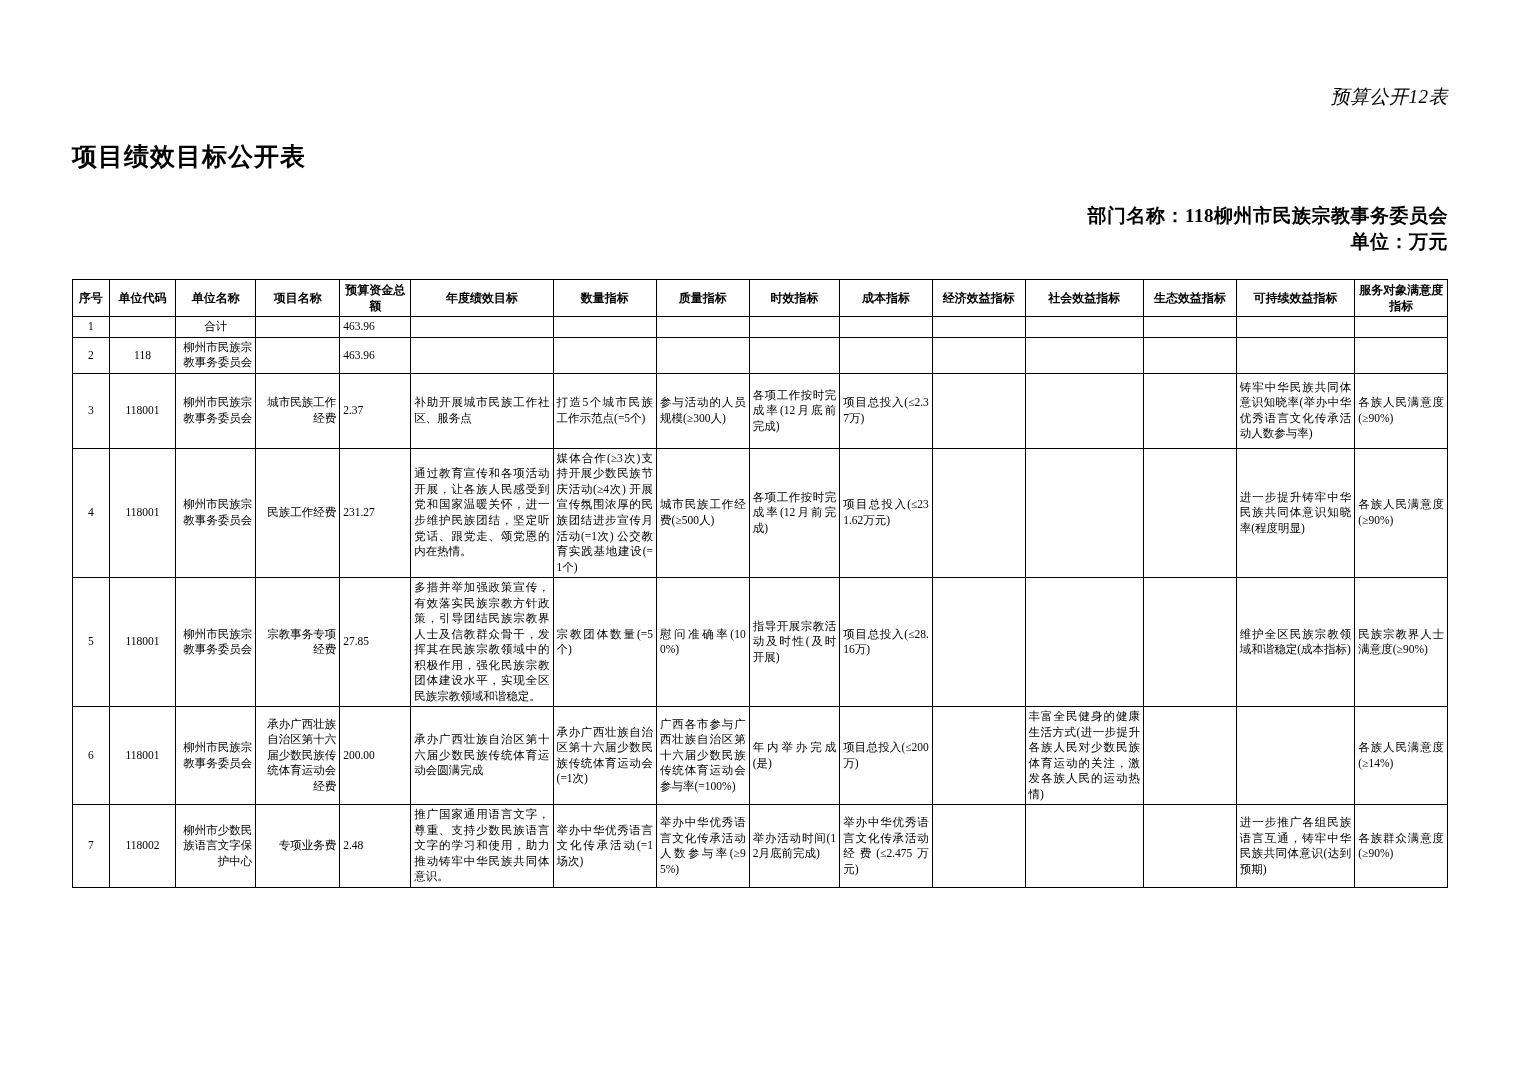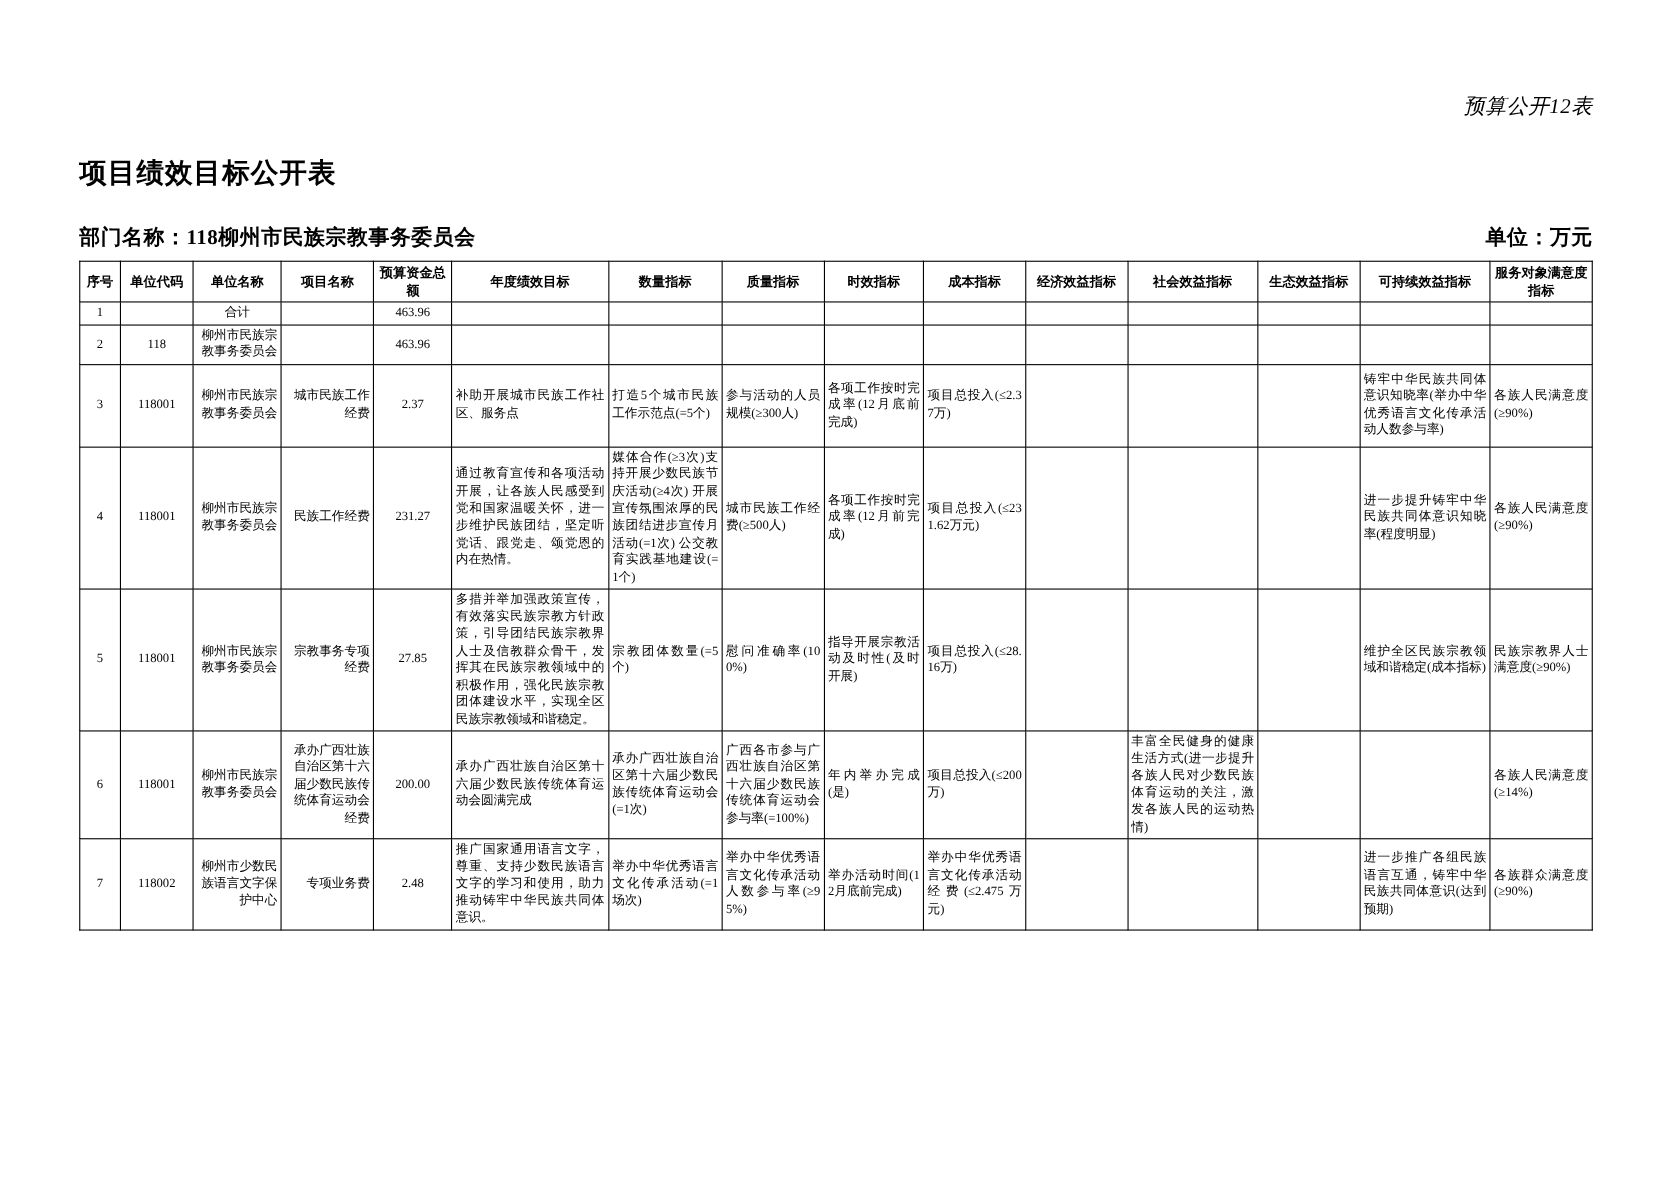--- a/index.html
+++ b/index.html
@@ -36,49 +36,50 @@
     margin-top: 30px;
     letter-spacing: 1px;
   }
   .subline {
     display: flex;
     justify-content: space-between;
     align-items: flex-end;
     margin-top: 30px;
     font-size: 19px;
     font-weight: bold;
+    flex-direction: column;
   }
   .subline .dept {
     letter-spacing: 0.5px;
   }
   .subline .unit {
     letter-spacing: 0.5px;
   }
   table.perf {
     border-collapse: collapse;
     width: 100%;
-    margin-top: 8px;
+    margin-top: 24px;
     table-layout: fixed;
   }
   table.perf th, table.perf td {
     border: 1px solid #000000;
     font-size: 11.5px;
     line-height: 1.35;
     padding: 2px 3px;
     vertical-align: middle;
     word-break: break-all;
   }
   table.perf th {
     font-weight: bold;
     text-align: center;
     height: 30px;
     font-size: 12px;
   }
   td.c { text-align: center; }
-  td.r { text-align: center; font-family: Liberation Serif, serif; }
+  td.r { text-align: left; font-family: Liberation Serif, serif; }
   td.l { text-align: right; }
   td.j { text-align: justify; text-align-last: left; }
   .row-tall td { height: 70px; }
   
   col.c0 { width: 34px; }
   col.c1 { width: 62px; }
   col.c2 { width: 74px; }
   col.c3 { width: 78px; }
   col.c4 { width: 66px; }
   col.c5 { width: 132px; }

